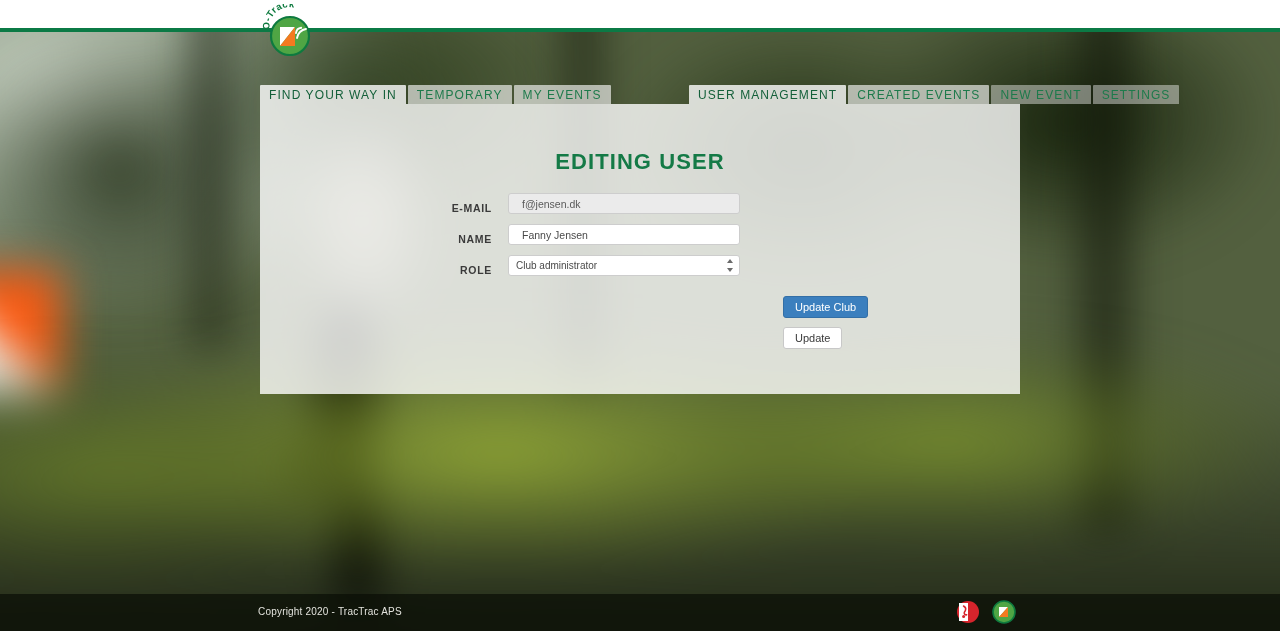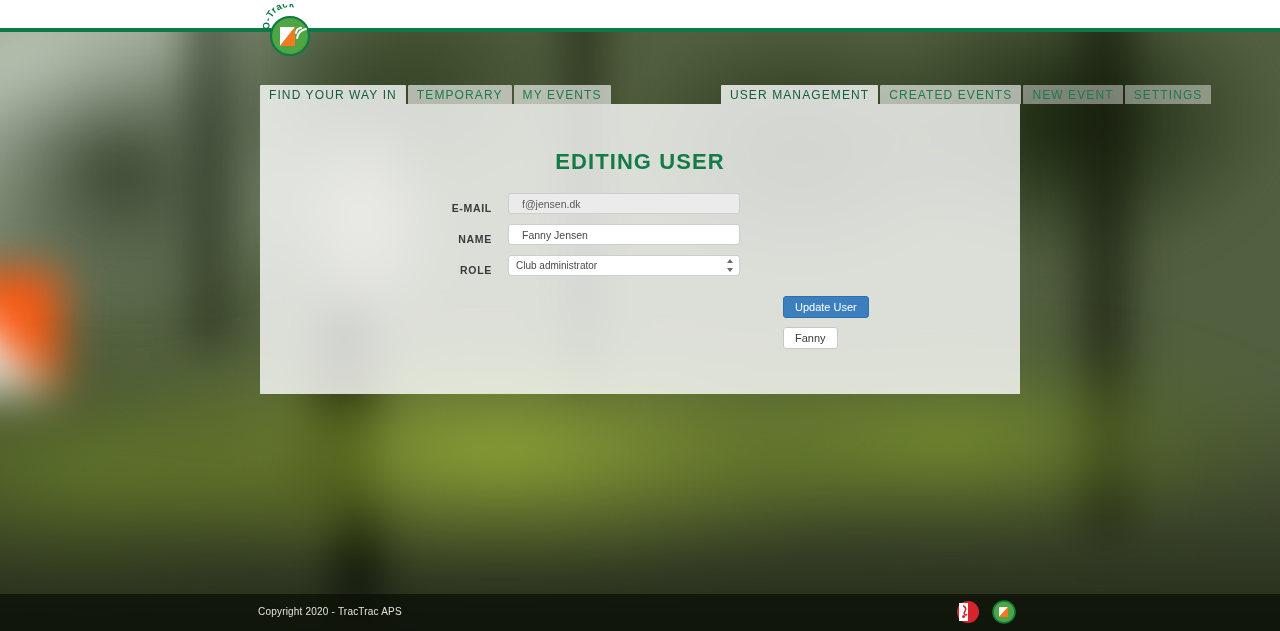--- a/index.html
+++ b/index.html
@@ -119,21 +119,21 @@
   
   .tabs {
     position: absolute;
     top: 85px;
     height: 19px;
     display: flex;
     gap: 2px;
     z-index: 20;
   }
   .tabs-left  { left: 260px; }
-  .tabs-right { left: 689px; margin-left: 32px; }
+  .tabs-right { left: 689px; }
   .tab {
     height: 19px;
     padding: 0 9px;
     display: flex;
     align-items: center;
     justify-content: center;
     font-size: 12px;
     letter-spacing: 1.1px;
     color: #1d7a4b;
     background: rgba(255,255,255,.62);
@@ -381,22 +381,22 @@
           </select>
           <svg class="select-arrows" viewBox="0 0 8 15">
             <path d="M4 1 L7 5 L1 5 Z" fill="#6a6a6a"></path>
             <path d="M4 14 L7 10 L1 10 Z" fill="#6a6a6a"></path>
           </svg>
         </div>
       </div>
 
 
       <div class="actions">
-        <button class="btn btn-primary">Update User</button>
-        <button class="btn btn-default">Fanny</button>
+        <button class="btn btn-primary">Update Club</button>
+        <button class="btn btn-default">Update</button>
       </div>
 
     </div>
   </div>
 
   <div class="footer">
     <div class="copyright">Copyright 2020 - TracTrac APS</div>
     <div class="footer-logos">
       <div class="flogo">
         <svg viewBox="0 0 24 24" width="24" height="24">

